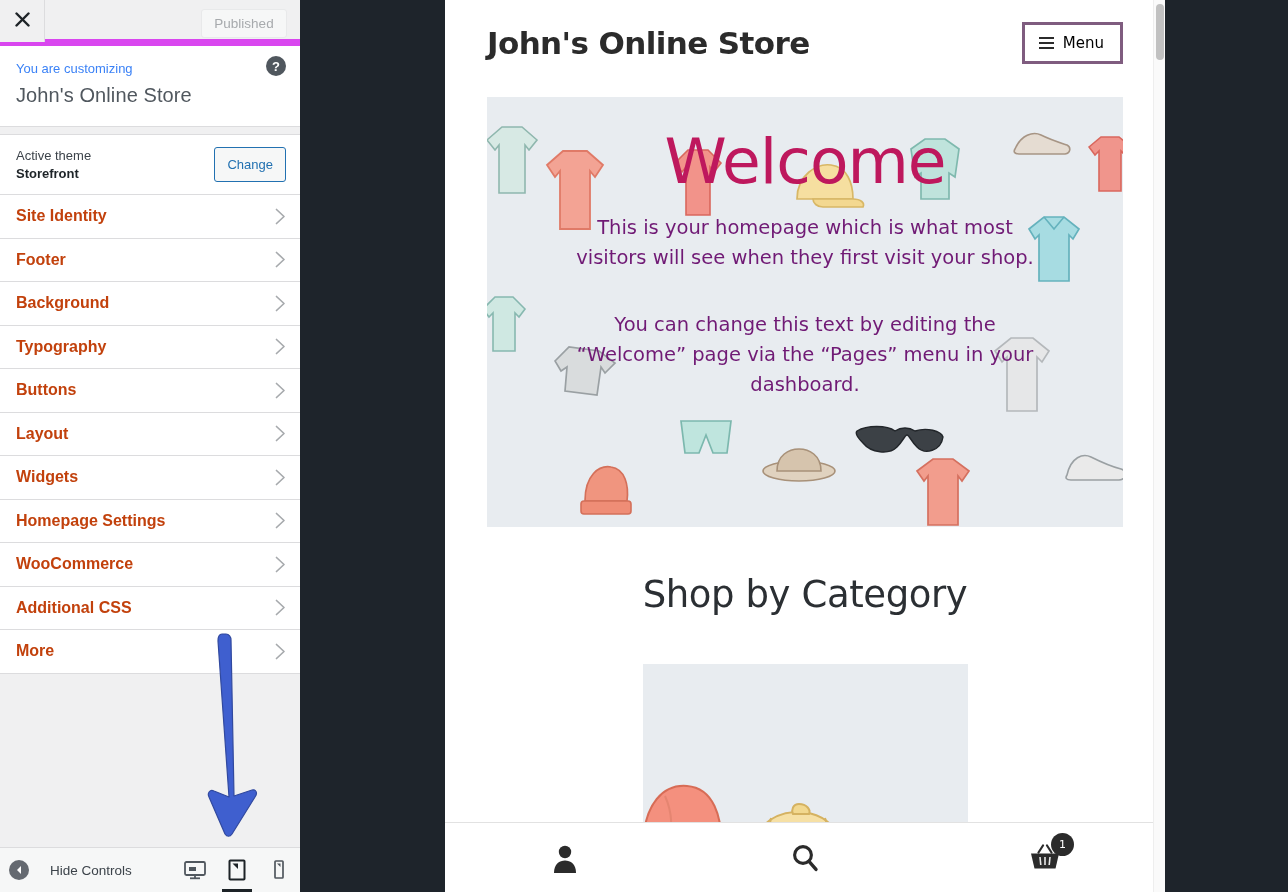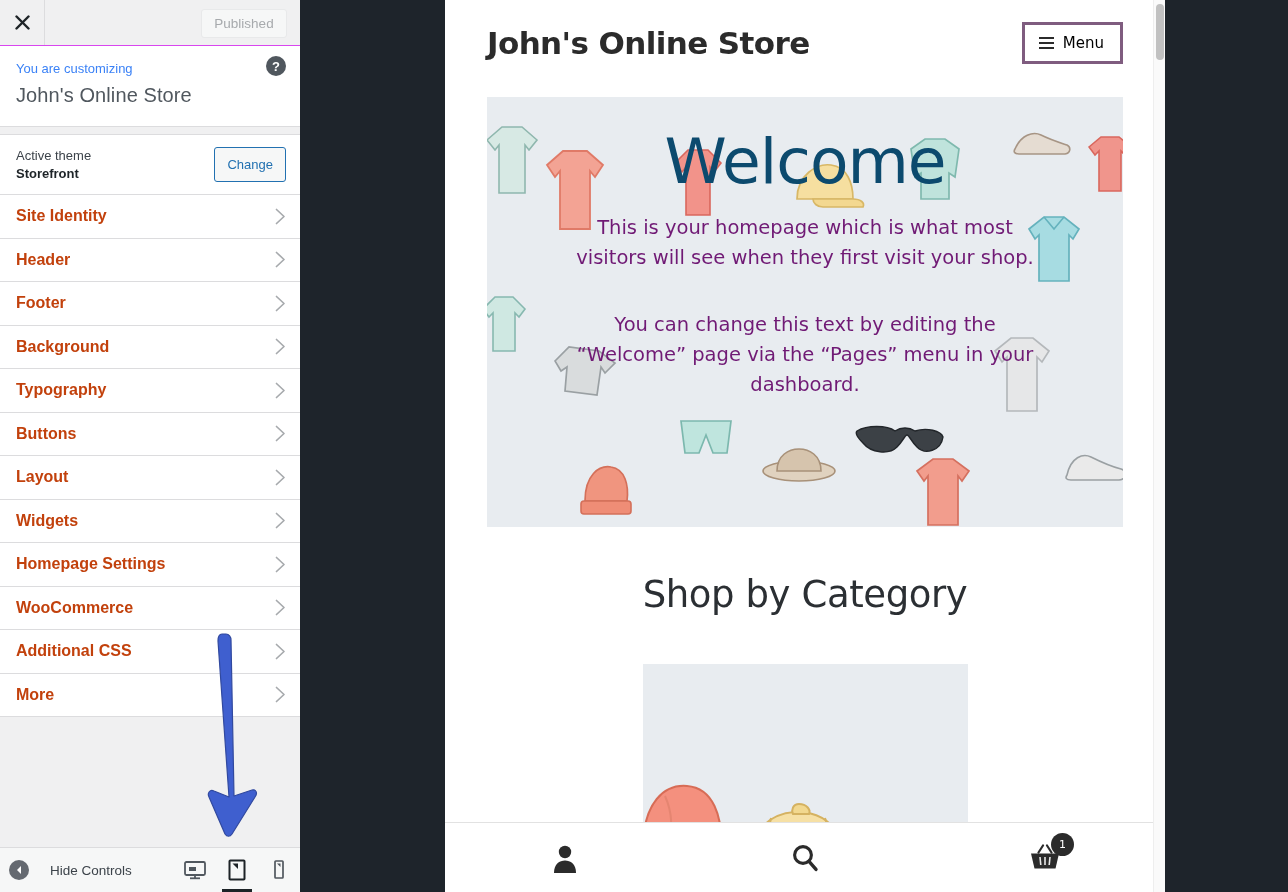--- a/index.html
+++ b/index.html
@@ -18,21 +18,21 @@
   .customizer {
     position: absolute; left: 0; top: 0;
     width: 300px; height: 892px;
     background: #fff;
     display: flex; flex-direction: column;
     z-index: 5;
   }
   .cz-topbar {
     height: 46px; min-height: 46px;
     background: #f0f0f1;
-    border-bottom: 1px solid #d946ef;
+    border-bottom: 7px solid #d946ef;
     display: flex; align-items: center;
     position: relative;
   }
   .cz-close {
     width: 45px; height: 45px;
     display: flex; align-items: center; justify-content: center;
     border-right: 1px solid #dcdcde;
     background: #f0f0f1;
     cursor: pointer;
   }
@@ -180,21 +180,21 @@
     background: #e8ecf0;
     overflow: hidden;
     display: flex; flex-direction: column;
     align-items: center; justify-content: flex-start;
   }
   .hero-inner { position: relative; z-index: 2; width: 100%; text-align: center; padding-top: 32px; }
   .hero h1 {
     font-family: "DejaVu Sans", sans-serif;
     font-weight: 400;
     font-size: 63px;
-    color: #0c4a6e;
+    color: #be185d;
     line-height: 1.05;
     letter-spacing: -1px;
   }
   .hero p {
     font-family: "DejaVu Sans", sans-serif;
     font-size: 19.5px;
     color: #701a75;
     line-height: 1.52;
     max-width: 470px;
     margin: 18px auto 0 auto;
@@ -431,28 +431,20 @@
     <div class="cz-sections" id="sections-list">
         <div class="cz-section">
           <span class="cz-section-label">Site Identity</span>
           <span class="cz-chev">
             <svg width="11" height="17" viewBox="0 0 11 17">
               <path d="M1.5 1.5 L9 8.5 L1.5 15.5" fill="none" stroke="currentColor" stroke-width="1.7" stroke-linecap="round" stroke-linejoin="round"></path>
             </svg>
           </span>
         </div>
         <div class="cz-section">
-          <span class="cz-section-label">Header</span>
-          <span class="cz-chev">
-            <svg width="11" height="17" viewBox="0 0 11 17">
-              <path d="M1.5 1.5 L9 8.5 L1.5 15.5" fill="none" stroke="currentColor" stroke-width="1.7" stroke-linecap="round" stroke-linejoin="round"></path>
-            </svg>
-          </span>
-        </div>
-        <div class="cz-section">
           <span class="cz-section-label">Footer</span>
           <span class="cz-chev">
             <svg width="11" height="17" viewBox="0 0 11 17">
               <path d="M1.5 1.5 L9 8.5 L1.5 15.5" fill="none" stroke="currentColor" stroke-width="1.7" stroke-linecap="round" stroke-linejoin="round"></path>
             </svg>
           </span>
         </div>
         <div class="cz-section">
           <span class="cz-section-label">Background</span>
           <span class="cz-chev">

